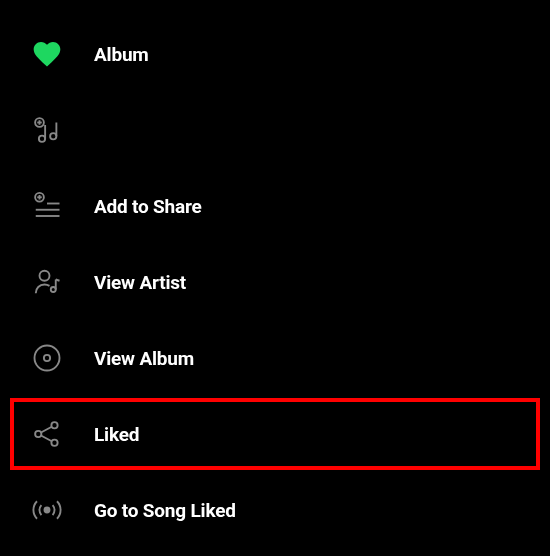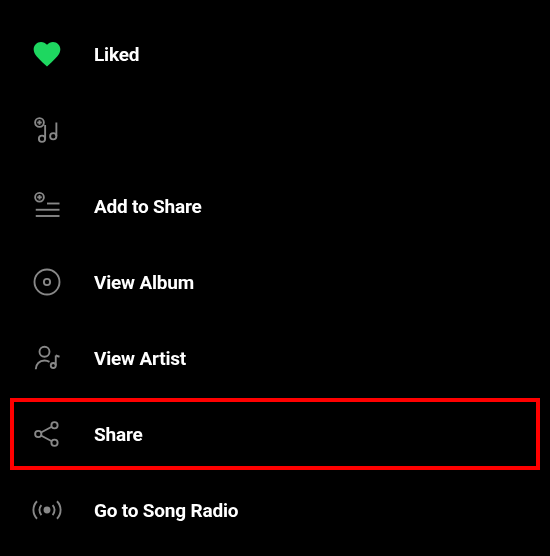--- a/index.html
+++ b/index.html
@@ -56,21 +56,21 @@
 <body>
 
 <div class="menu">
 
   <div class="menu-item">
     <span class="icon-wrapper">
       <svg width="32" height="32" viewBox="0 0 24 24">
         <path fill="#1ed760" d="M12 21.35l-1.45-1.32C5.4 15.36 2 12.28 2 8.5 2 5.42 4.42 3 7.5 3c1.74 0 3.41.81 4.5 2.09C13.09 3.81 14.76 3 16.5 3 19.58 3 22 5.42 22 8.5c0 3.78-3.4 6.86-8.55 11.54L12 21.35z"></path>
       </svg>
     </span>
-    <span class="label">Liked</span>
+    <span class="label">Album</span>
   </div>
 
   <div class="menu-item">
     <span class="icon-wrapper">
       <svg width="30" height="30" viewBox="0 0 24 24" fill="none" stroke="#888888" stroke-width="1.5">
         <circle cx="6" cy="6" r="3.5"></circle>
         <line x1="4.2" y1="6" x2="7.8" y2="6"></line>
         <line x1="6" y1="4.2" x2="6" y2="7.8"></line>
         <circle cx="8" cy="19" r="2.5"></circle>
         <line x1="10.5" y1="19" x2="10.5" y2="8"></line>
@@ -90,60 +90,60 @@
         <line x1="3" y1="15" x2="22" y2="15"></line>
         <line x1="3" y1="20" x2="22" y2="20"></line>
       </svg>
     </span>
     <span class="label">Add to Share</span>
   </div>
 
   <div class="menu-item">
     <span class="icon-wrapper">
       <svg width="30" height="30" viewBox="0 0 24 24" fill="none" stroke="#888888" stroke-width="1.5">
-        <circle cx="12" cy="12" r="10"></circle>
-        <circle cx="12" cy="12" r="2.5"></circle>
-      </svg>
-    </span>
-    <span class="label">View Album</span>
-  </div>
-
-  <div class="menu-item">
-    <span class="icon-wrapper">
-      <svg width="30" height="30" viewBox="0 0 24 24" fill="none" stroke="#888888" stroke-width="1.5">
         <circle cx="10" cy="7" r="4"></circle>
         <path d="M3 21c0-4 3-7 7-7 1.5 0 2.8.4 4 1.1"></path>
         <circle cx="17" cy="18" r="2"></circle>
         <line x1="19" y1="18" x2="19" y2="10"></line>
         <line x1="19" y1="10" x2="22" y2="11"></line>
       </svg>
     </span>
     <span class="label">View Artist</span>
+  </div>
+
+  <div class="menu-item">
+    <span class="icon-wrapper">
+      <svg width="30" height="30" viewBox="0 0 24 24" fill="none" stroke="#888888" stroke-width="1.5">
+        <circle cx="12" cy="12" r="10"></circle>
+        <circle cx="12" cy="12" r="2.5"></circle>
+      </svg>
+    </span>
+    <span class="label">View Album</span>
   </div>
 
   <div class="menu-item">
     <div class="highlight-box"></div>
     <span class="icon-wrapper">
       <svg width="30" height="30" viewBox="0 0 24 24" fill="none" stroke="#888888" stroke-width="1.5">
         <circle cx="18" cy="5" r="2.5"></circle>
         <circle cx="5" cy="12" r="2.5"></circle>
         <circle cx="18" cy="19" r="2.5"></circle>
         <line x1="7.2" y1="10.8" x2="15.8" y2="6.2"></line>
         <line x1="7.2" y1="13.2" x2="15.8" y2="17.8"></line>
       </svg>
     </span>
-    <span class="label">Share</span>
+    <span class="label">Liked</span>
   </div>
 
   <div class="menu-item">
     <span class="icon-wrapper">
       <svg width="30" height="30" viewBox="0 0 24 24" fill="none" stroke="#888888" stroke-width="1.5">
         <circle cx="12" cy="12" r="2" fill="#888888"></circle>
         <path d="M7.5 8 A6 6 0 0 0 7.5 16"></path>
         <path d="M16.5 8 A6 6 0 0 1 16.5 16"></path>
         <path d="M4 5 A10 10 0 0 0 4 19"></path>
         <path d="M20 5 A10 10 0 0 1 20 19"></path>
       </svg>
     </span>
-    <span class="label">Go to Song Radio</span>
+    <span class="label">Go to Song Liked</span>
   </div>
 
 </div>
 
 </body></html>

